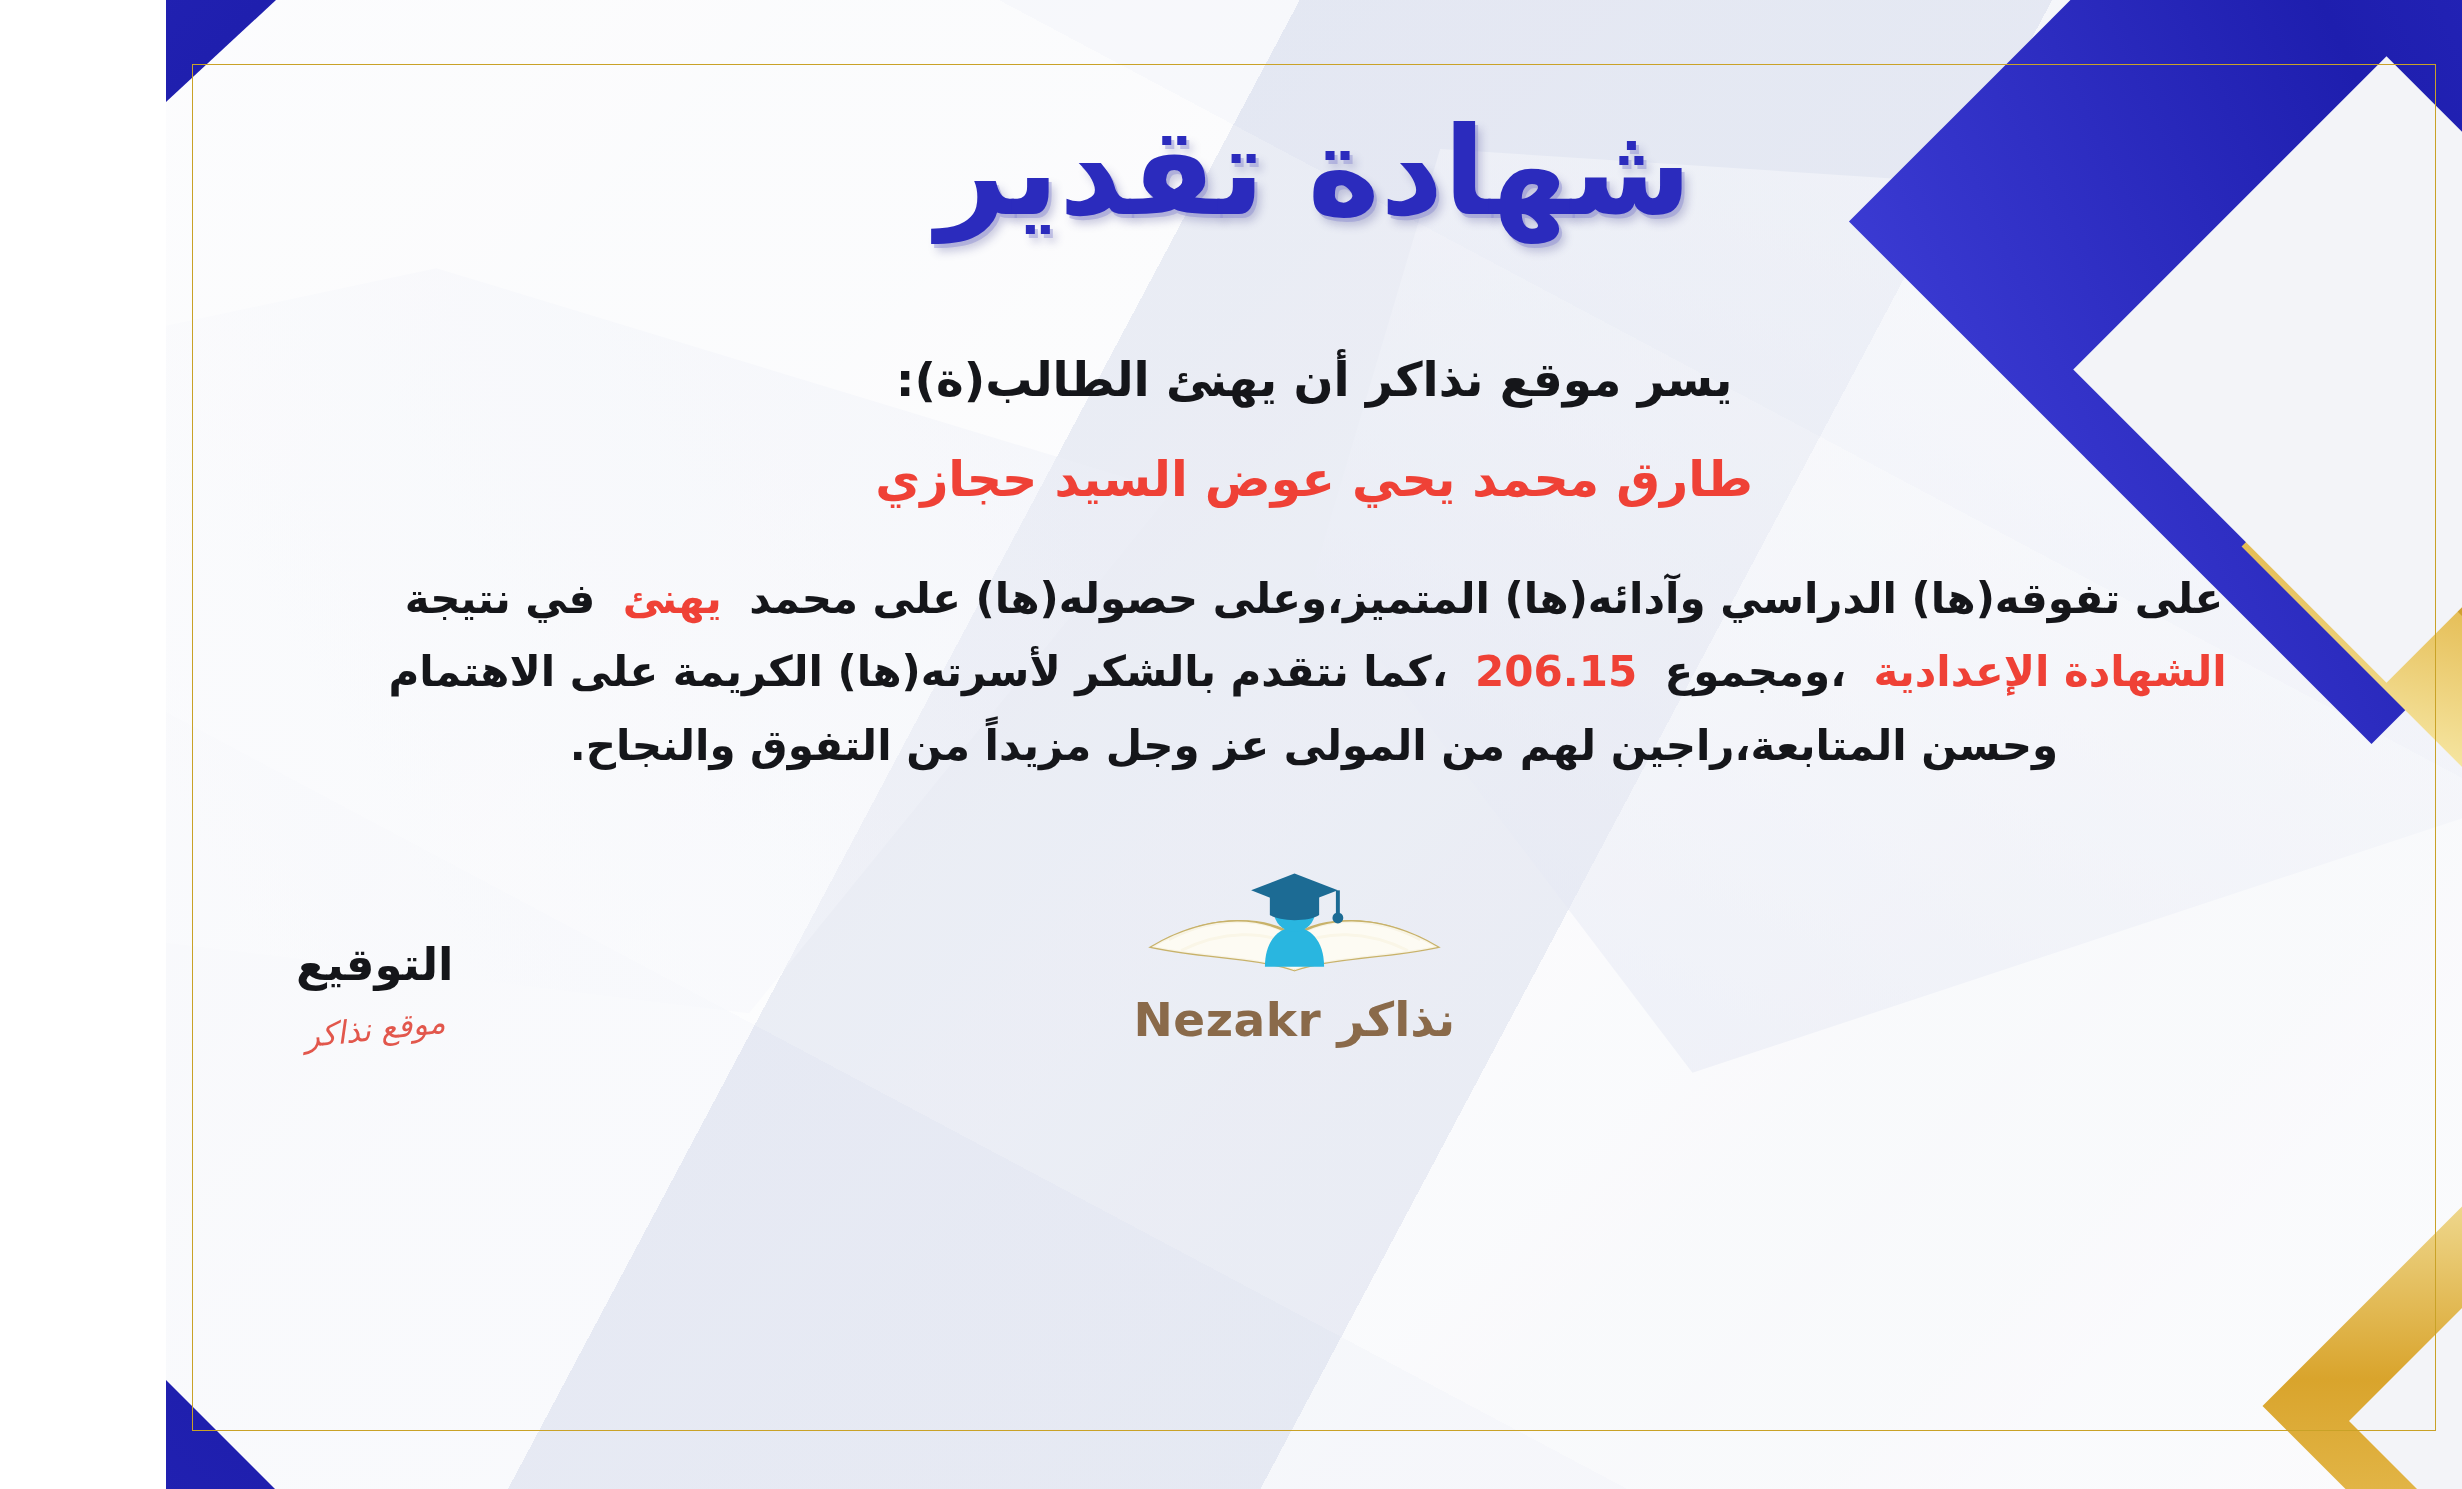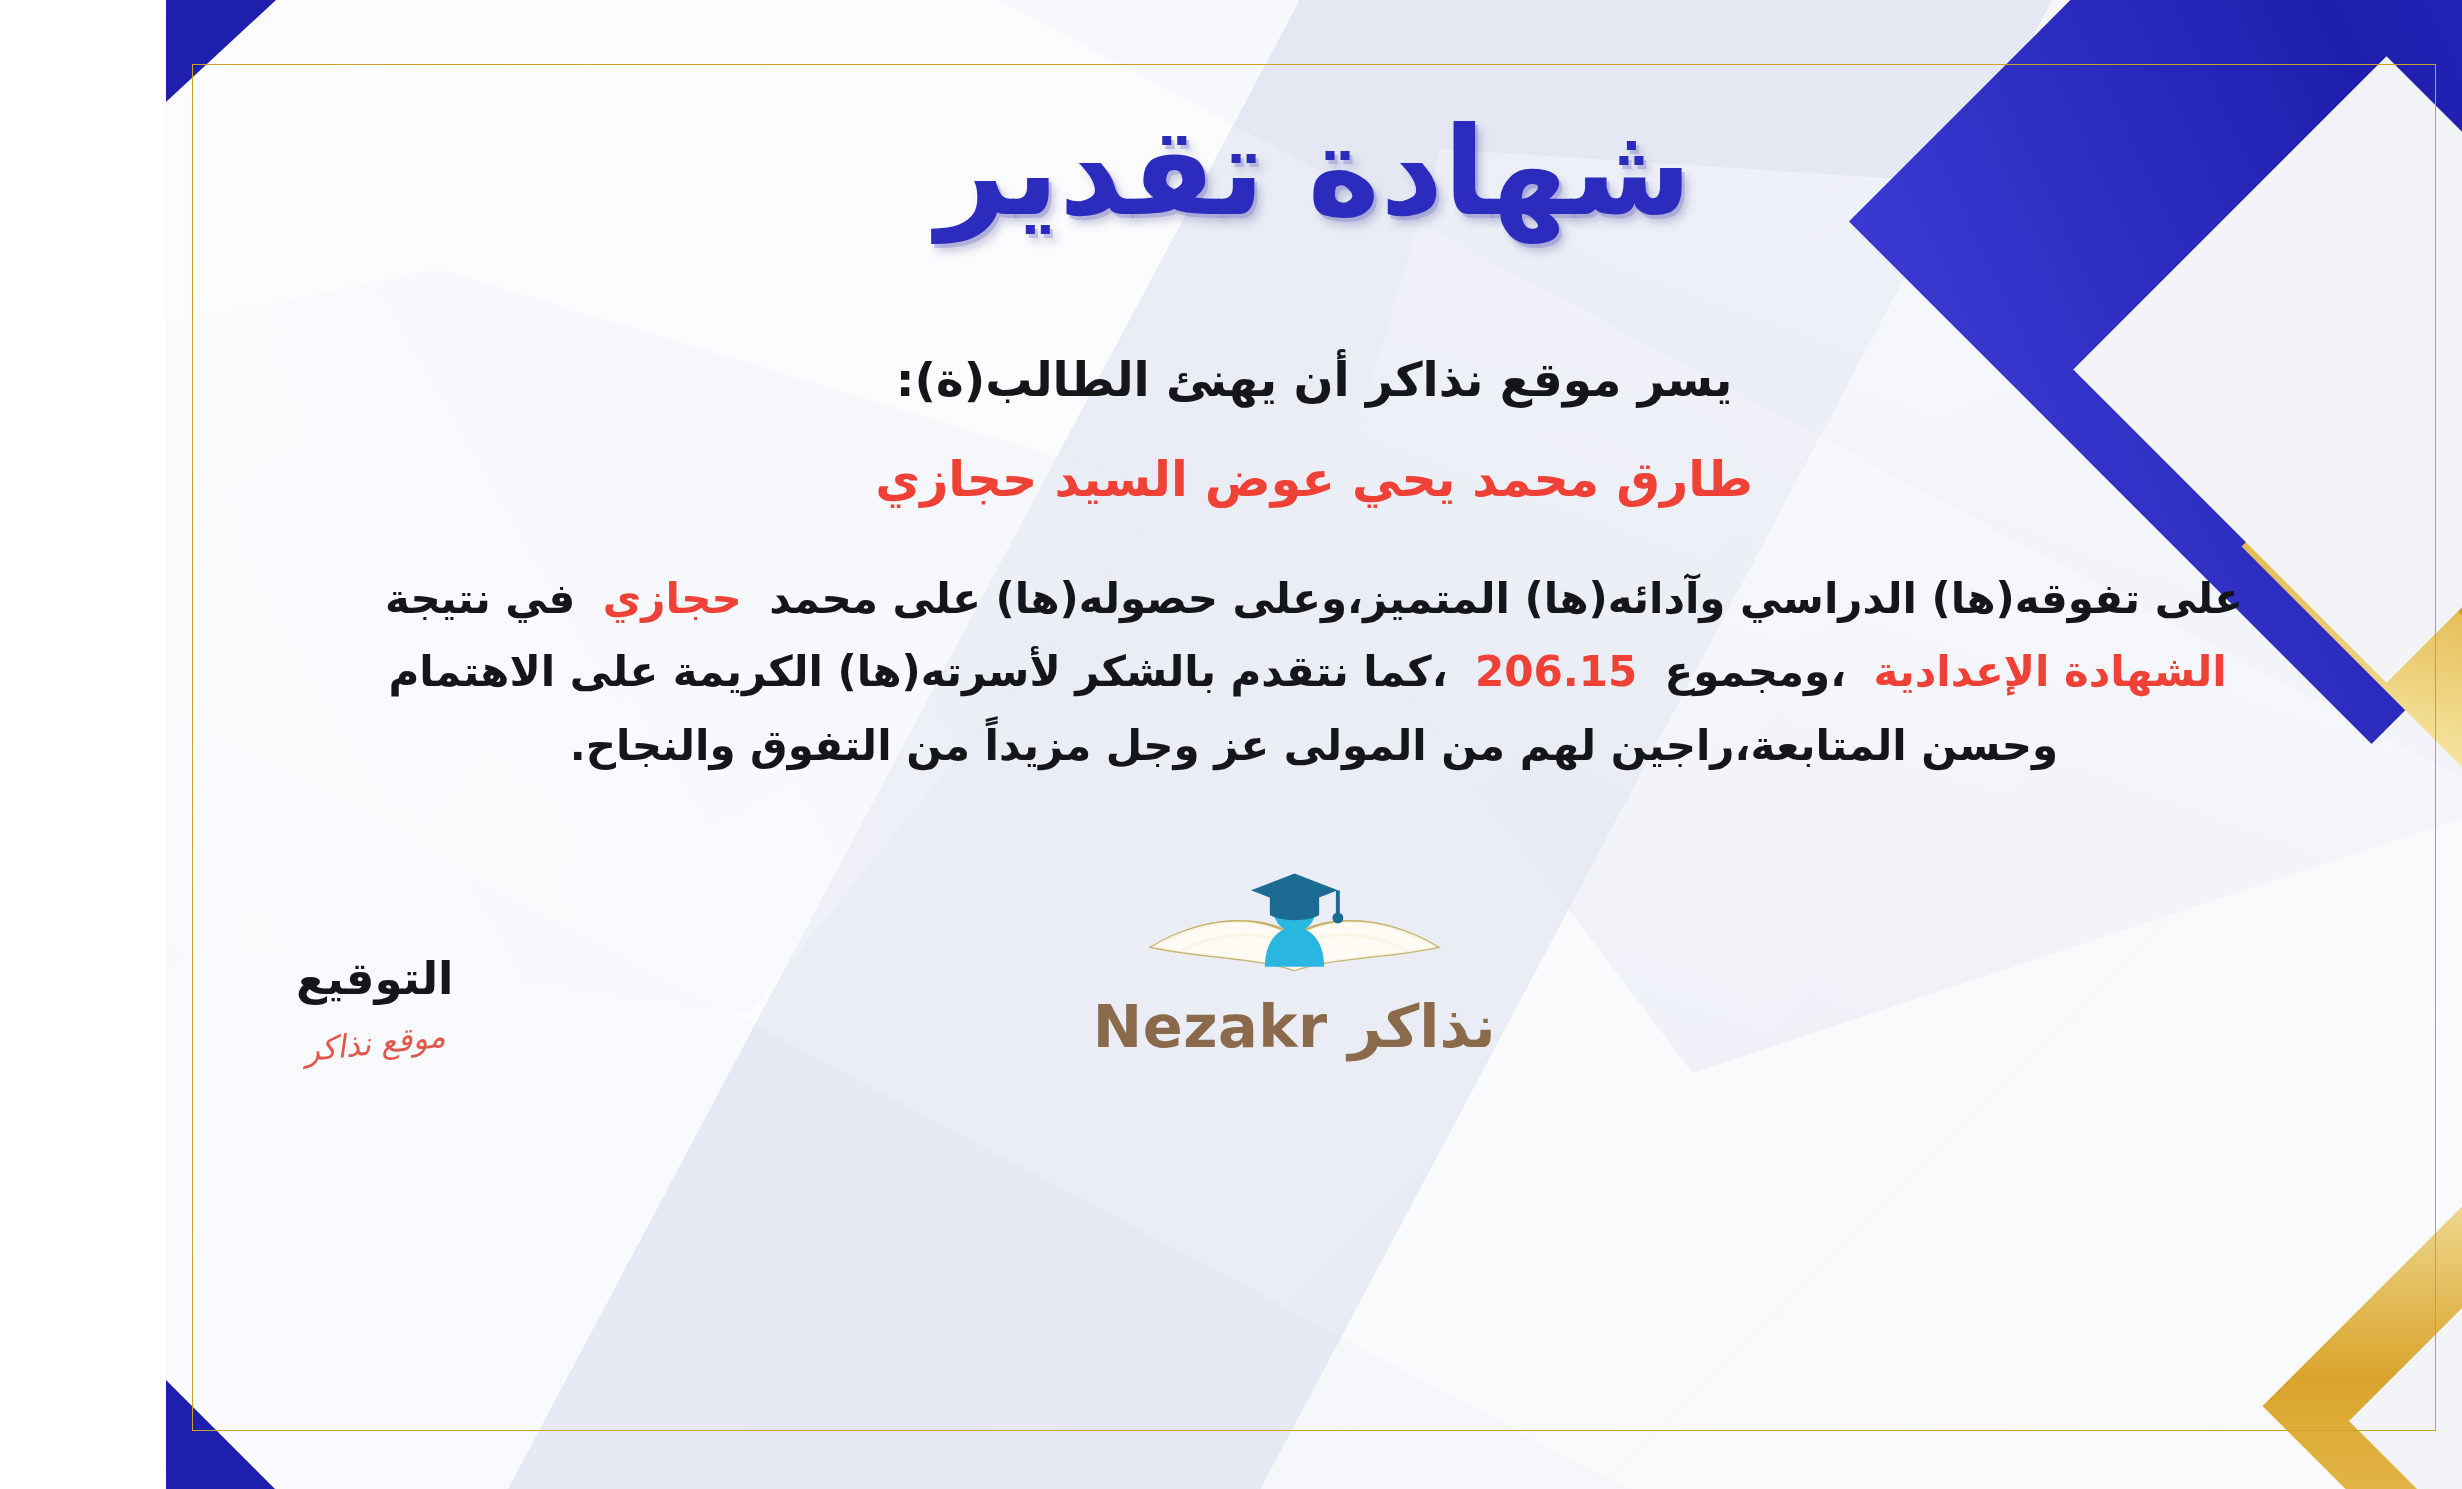--- a/index.html
+++ b/index.html
@@ -206,21 +206,21 @@
 
   .brand-block {
     display: flex;
     flex-direction: column;
     align-items: center;
     margin-left: 59px;
   }
   .brand-logo { width: 345px; height: 148px; display: block; }
   .brand-name {
     margin-top: 3px;
-    font-size: 59px;
+    font-size: 47px;
     font-weight: 700;
     color: #8a6a4a;
     letter-spacing: 0.5px;
     direction: rtl;
   }
   .brand-name .lat { color: #8a6a4a; }
   .brand-name .ar  { color: #8a6a4a; }
 
   .spacer-left { width: 256px; }
 </style>
@@ -250,21 +250,21 @@
   <div class="content">
 
     <div class="cert-title">شهادة تقدير</div>
 
     <div class="greeting">يسر موقع نذاكر أن يهنئ الطالب(ة):</div>
 
     <div class="student-name">طارق محمد يحي عوض السيد حجازي</div>
 
     <div class="body-text">
       <span>على تفوقه(ها) الدراسي وآدائه(ها) المتميز،وعلى حصوله(ها) على محمد</span>
-      <span class="hl hl-space">حجازي</span>
+      <span class="hl hl-space">يهنئ</span>
       <span>في نتيجة</span>
       <span class="hl hl-space">الشهادة الإعدادية</span>
       <span>،ومجموع</span>
       <span class="hl hl-space">206.15</span>
       <span>،كما نتقدم بالشكر لأسرته(ها) الكريمة على الاهتمام وحسن المتابعة،راجين لهم من المولى عز وجل مزيداً من التفوق والنجاح.</span>
     </div>
 
     <div class="footer-row">
 
       <div class="signature-block">

